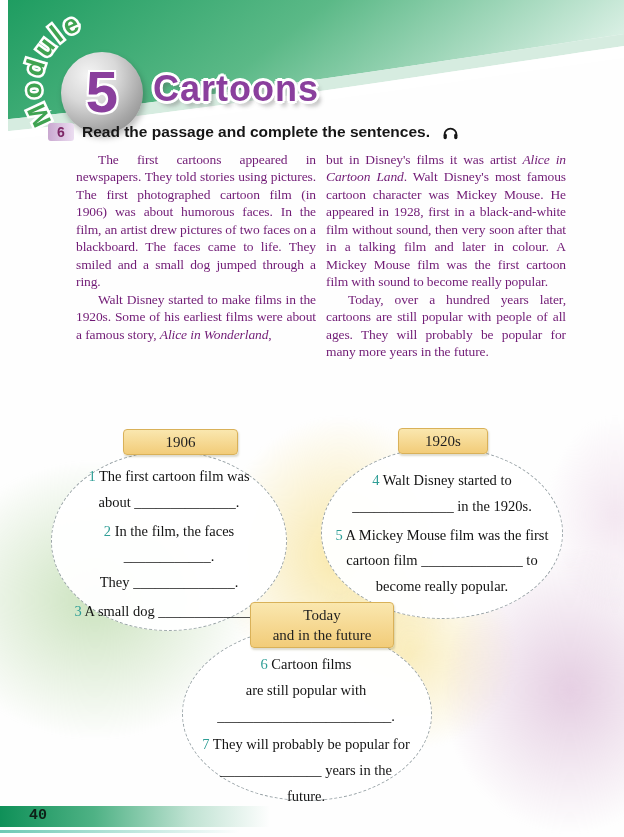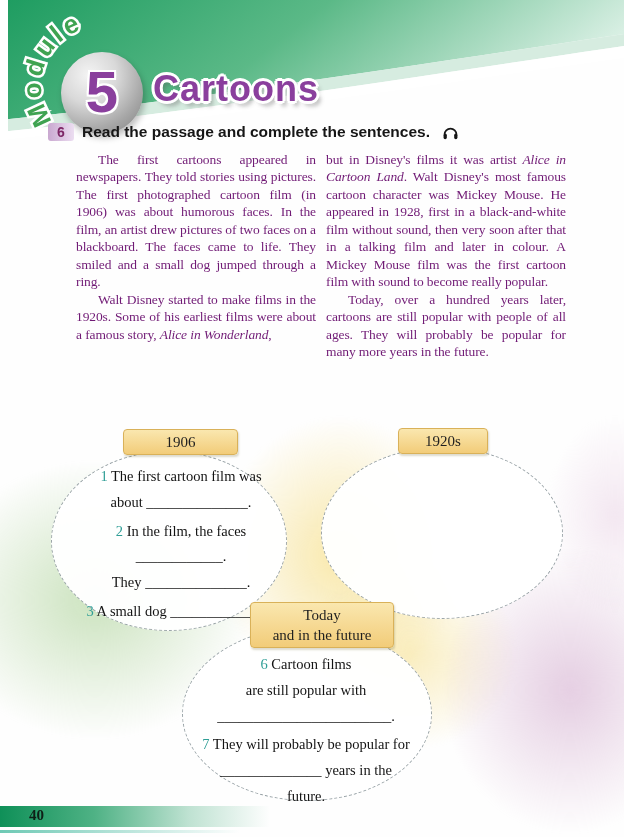--- a/index.html
+++ b/index.html
@@ -54,38 +54,38 @@
       background:radial-gradient(ellipse at center, rgba(209,168,204,.55) 0%, rgba(209,168,204,0) 70%);}
   .wash-pink2{left:545px;top:415px;width:140px;height:200px;
       background:radial-gradient(ellipse at center, rgba(228,198,222,.4) 0%, rgba(228,198,222,0) 70%);}
 
   
   .bubble{position:absolute;border:1.6px dashed #9aa4a8;border-radius:50%;background:rgba(255,255,255,.96);}
   #bubble-0{left:51px; top:451px;width:234px;height:178px;}
   #bubble-1{left:321px;top:447px;width:240px;height:170px;}
   #bubble-2{left:182px;top:627px;width:248px;height:172px;}
   .bubble-body{position:absolute;text-align:center;font-size:14.5px;color:#131313;}
-  #bubble-body-0{left:69px; top:464px;width:224px;}
+  #bubble-body-0{left:57px; top:464px;width:224px;}
   #bubble-body-1{left:328px;top:468px;width:228px;}
   #bubble-body-2{left:190px;top:652px;width:232px;}
   .item{white-space:pre-line;line-height:1.78;margin-bottom:3px;}
   .num{color:#2f9e96;}
 
   
   .tab{position:absolute;background:linear-gradient(#fae7af,#f2cc79);border:1px solid #d9b159;border-radius:4px;
        font-size:15px;color:#1f1f1f;text-align:center;white-space:pre-line;line-height:1.35;
        box-shadow:1px 2px 2px rgba(120,110,60,.25);z-index:3;display:flex;align-items:center;justify-content:center;}
   #tab-0{left:123px;top:429px;width:113px;height:24px;}
   #tab-1{left:398px;top:428px;width:88px; height:24px;}
   #tab-2{left:250px;top:602px;width:102px;height:44px;padding:0 20px;}
 
   
   .footer-bar{position:absolute;left:0;top:806px;width:270px;height:21px;
       background:linear-gradient(90deg,#0f9058 0%,#4fb285 35%,#bfe2d2 70%,rgba(255,255,255,0) 100%);}
-  .page-number{position:absolute;left:29px;top:807px;font-family:Liberation Serif, serif;
+  .page-number{position:absolute;left:29px;top:807px;font-family:Liberation Mono, monospace;
       font-weight:bold;font-size:15px;color:#0e1f17;}
   .footer-line{position:absolute;left:0;top:830px;width:240px;height:3px;
       background:linear-gradient(90deg,#6ec9b4 0%,rgba(255,255,255,0) 100%);}
 </style>
 </head>
 <body>
 
 <div class="page">
 
   <div class="banner">
@@ -153,20 +153,27 @@
   <div class="tab" id="tab-2">Today
 and in the future</div>
 
   <div class="bubble-body" id="bubble-body-0">
       <div class="item"><span class="num">1</span> The first cartoon film was
 about ______________.</div>
       <div class="item"><span class="num">2</span> In the film, the faces ____________.
 They ______________.</div>
       <div class="item"><span class="num">3</span> A small dog ______________.</div>
     </div>
+  <div class="bubble-body" id="bubble-body-1">
+      <div class="item"><span class="num">4</span> Walt Disney started to
+______________ in the 1920s.</div>
+      <div class="item"><span class="num">5</span> A Mickey Mouse film was the first
+cartoon film ______________ to
+become really popular.</div>
+    </div>
   <div class="bubble-body" id="bubble-body-2">
       <div class="item"><span class="num">6</span> Cartoon films
 are still popular with
 ________________________.</div>
       <div class="item"><span class="num">7</span> They will probably be popular for
 ______________ years in the
 future.</div>
     </div>
 
   <div class="footer-bar"></div>

